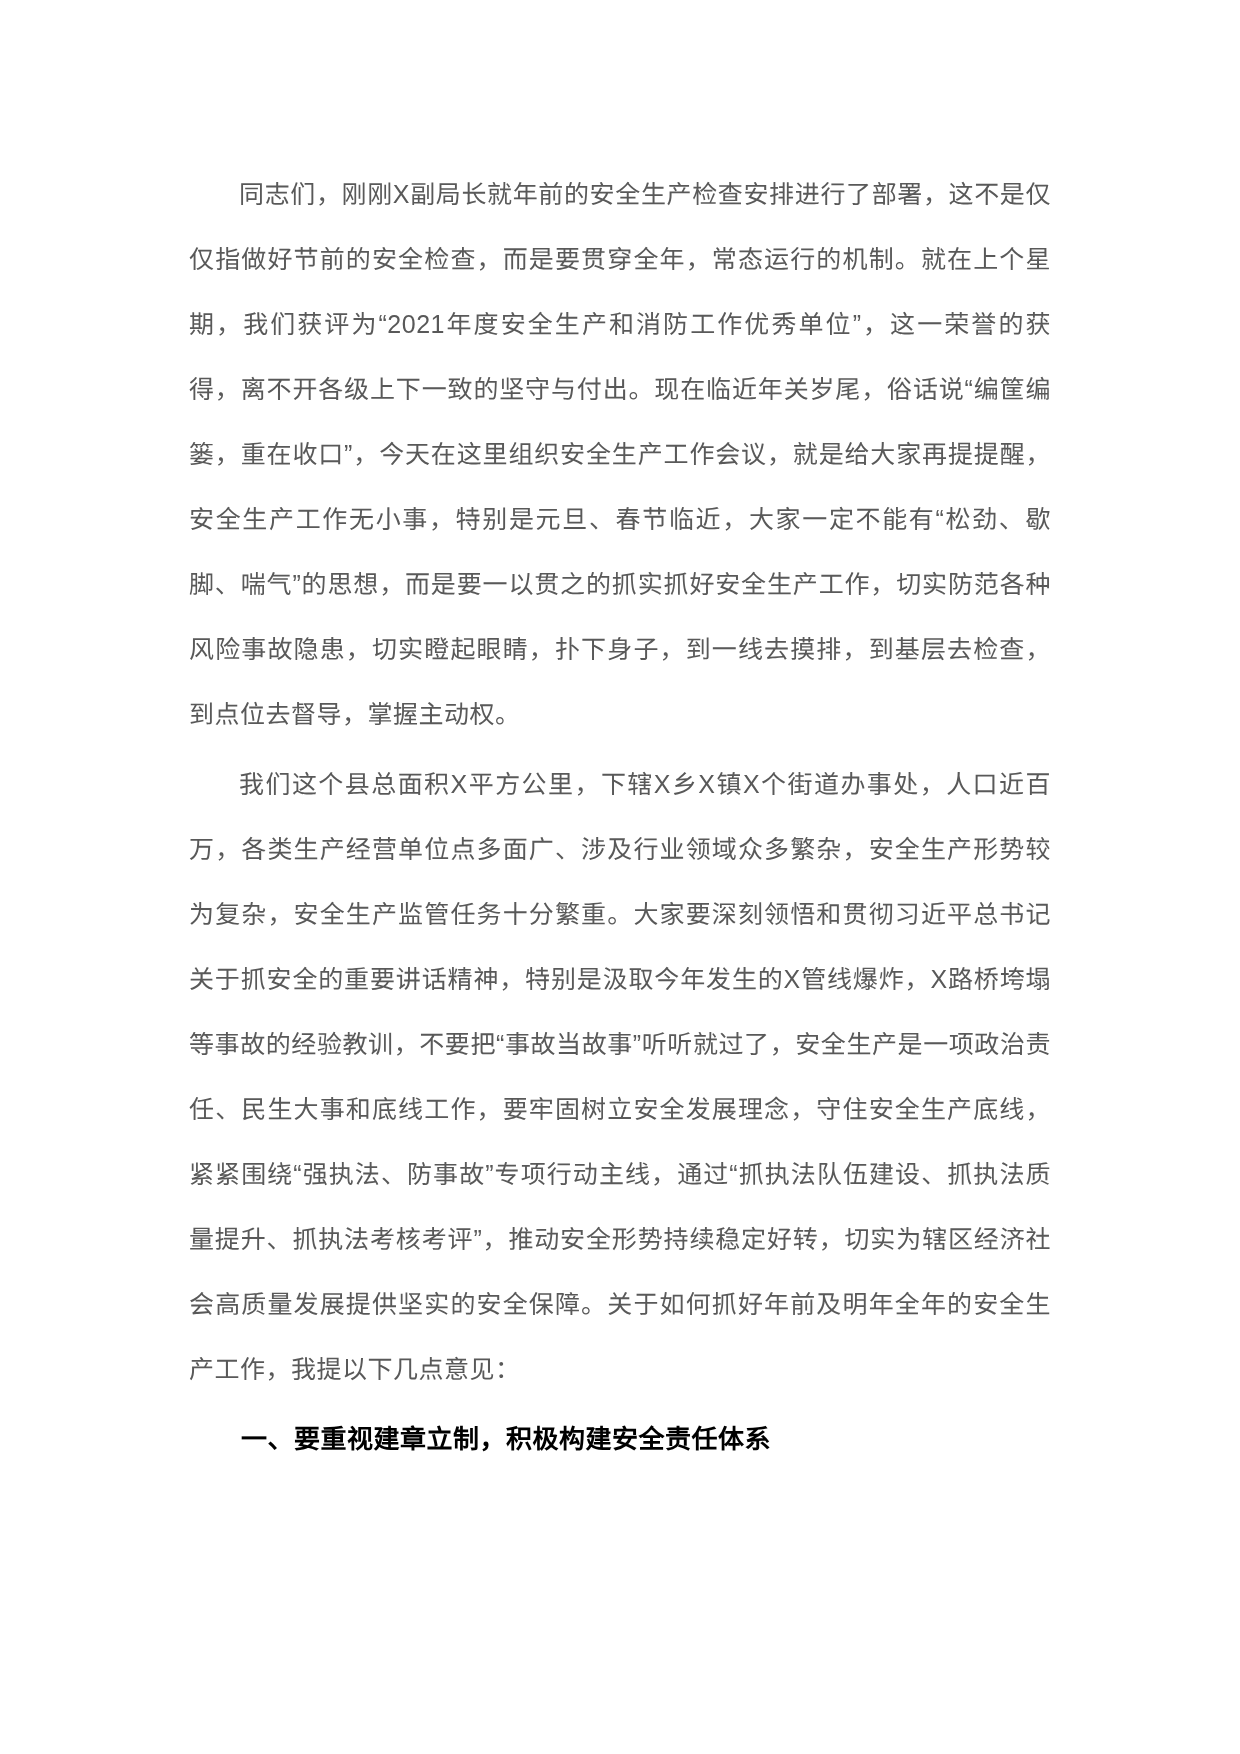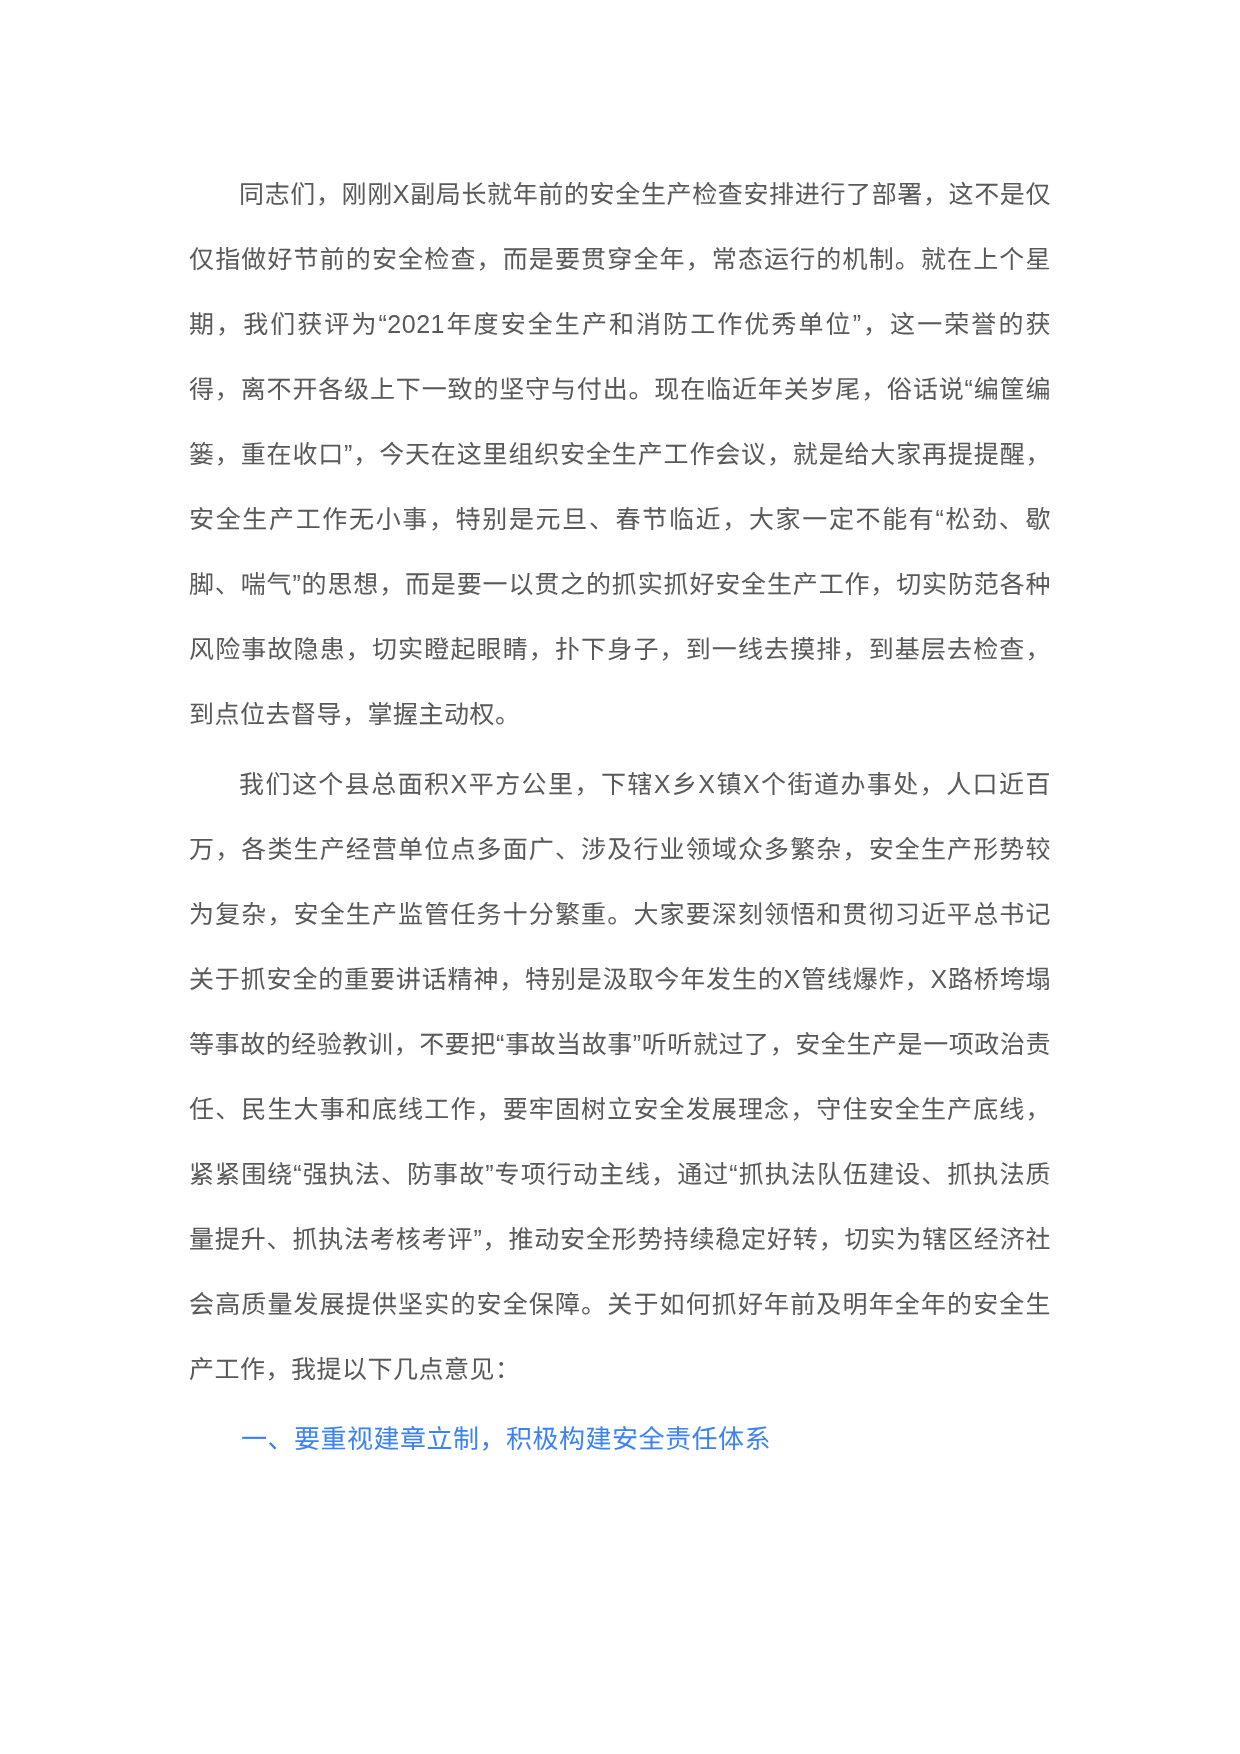--- a/index.html
+++ b/index.html
@@ -37,22 +37,22 @@
     text-justify: inter-ideograph;
     text-indent: 2em;
     font-weight: normal;
     letter-spacing: 0.5px;
     word-break: break-all;
   }
   .section-heading {
     margin: 0;
     font-size: 26px;
     line-height: 65px;
-    color: #3b82f6;
-    font-weight: normal;
+    color: #000000;
+    font-weight: bold;
     text-indent: 2em;
     letter-spacing: 0.5px;
   }
 </style>
 </head>
 <body>
 
 <div class="page">
   <div class="content">
     <p class="body-paragraph">同志们，刚刚X副局长就年前的安全生产检查安排进行了部署，这不是仅仅指做好节前的安全检查，而是要贯穿全年，常态运行的机制。就在上个星期，我们获评为“2021年度安全生产和消防工作优秀单位”，这一荣誉的获得，离不开各级上下一致的坚守与付出。现在临近年关岁尾，俗话说“编筐编篓，重在收口”，今天在这里组织安全生产工作会议，就是给大家再提提醒，安全生产工作无小事，特别是元旦、春节临近，大家一定不能有“松劲、歇脚、喘气”的思想，而是要一以贯之的抓实抓好安全生产工作，切实防范各种风险事故隐患，切实瞪起眼睛，扑下身子，到一线去摸排，到基层去检查，到点位去督导，掌握主动权。</p>

